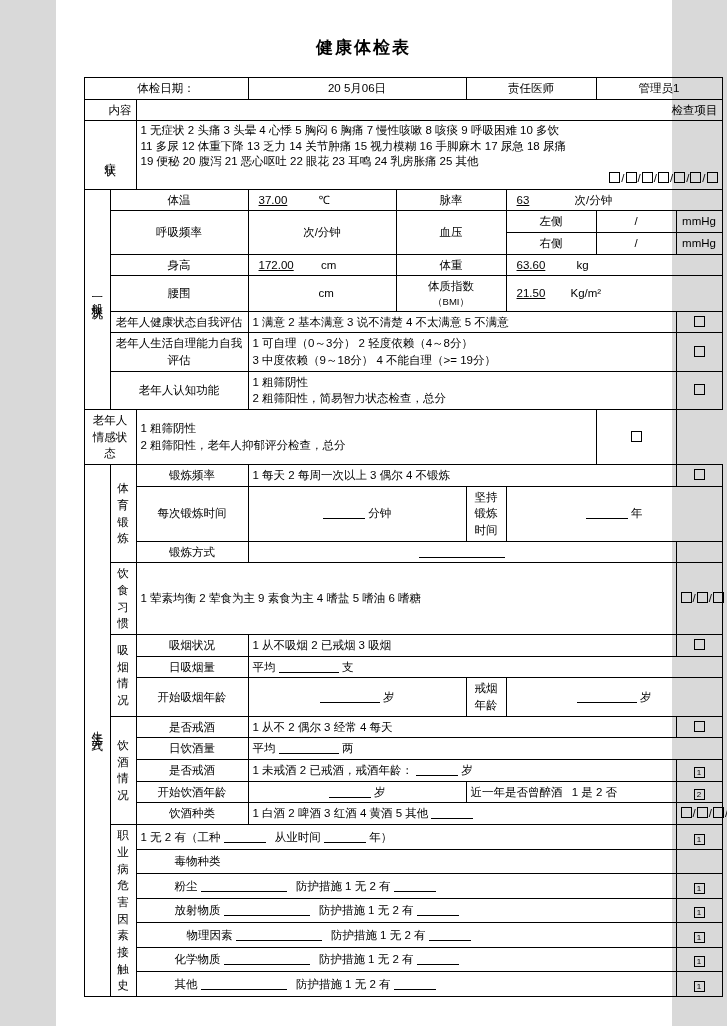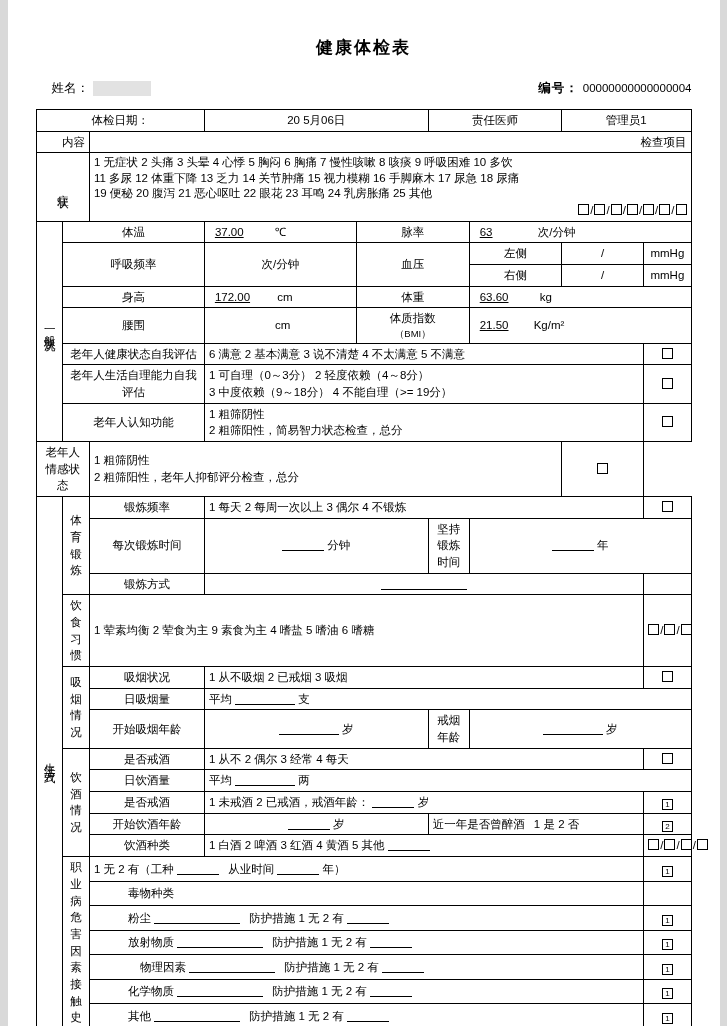--- a/index.html
+++ b/index.html
@@ -2,21 +2,21 @@
 <html><head>
 <meta charset="utf-8">
 <style>
   html, body {
     margin: 0;
     padding: 0;
     background: #d9d9d9;
     font-family: "Liberation Sans", sans-serif;
   }
   .page {
-    width: 712px;
+    width: 616px;
     height: 1026px;
     margin: 0 auto;
     background: #ffffff;
     position: relative;
     box-sizing: border-box;
     padding: 18px 28px;
   }
   .sheet {
     width: 100%;
   }
@@ -103,27 +103,20 @@
   .two-line { line-height: 1.35; }
 </style>
 </head>
 <body>
 
 <div class="page">
   <div class="sheet">
 
     <div class="title">健康体检表</div>
 
-    <div class="idline">
-      <span>姓名：</span>
-      <span class="redact"></span>
-      <span class="spacer"></span>
-      <span class="num-lbl">编号：</span>
-      <span class="num-val">00000000000000004</span>
-    </div>
 
     <table class="main">
       <colgroup>
         <col style="width:26px">
         <col style="width:26px">
         <col style="width:112px">
         <col style="width:148px">
         <col style="width:70px">
         <col style="width:40px">
         <col style="width:90px">
@@ -217,21 +210,21 @@
         <td colspan="3">
           <span class="val">21.50</span>
           <span style="margin-left:22px">Kg/m²</span>
         </td>
       </tr>
 
       <tr>
         <td colspan="2" class="ctr two-line">
           <span>老年人健康状态自我评估</span>
         </td>
-        <td colspan="5">6 满意    2 基本满意    3 说不清楚    4 不太满意    5 不满意</td>
+        <td colspan="5">1 满意    2 基本满意    3 说不清楚    4 不太满意    5 不满意</td>
         <td class="ctr">
           <span class="box"></span>
         </td>
       </tr>
 
       <tr>
         <td colspan="2" class="ctr two-line">
           <span>老年人生活自理能力自我评估</span>
         </td>
         <td colspan="5">

